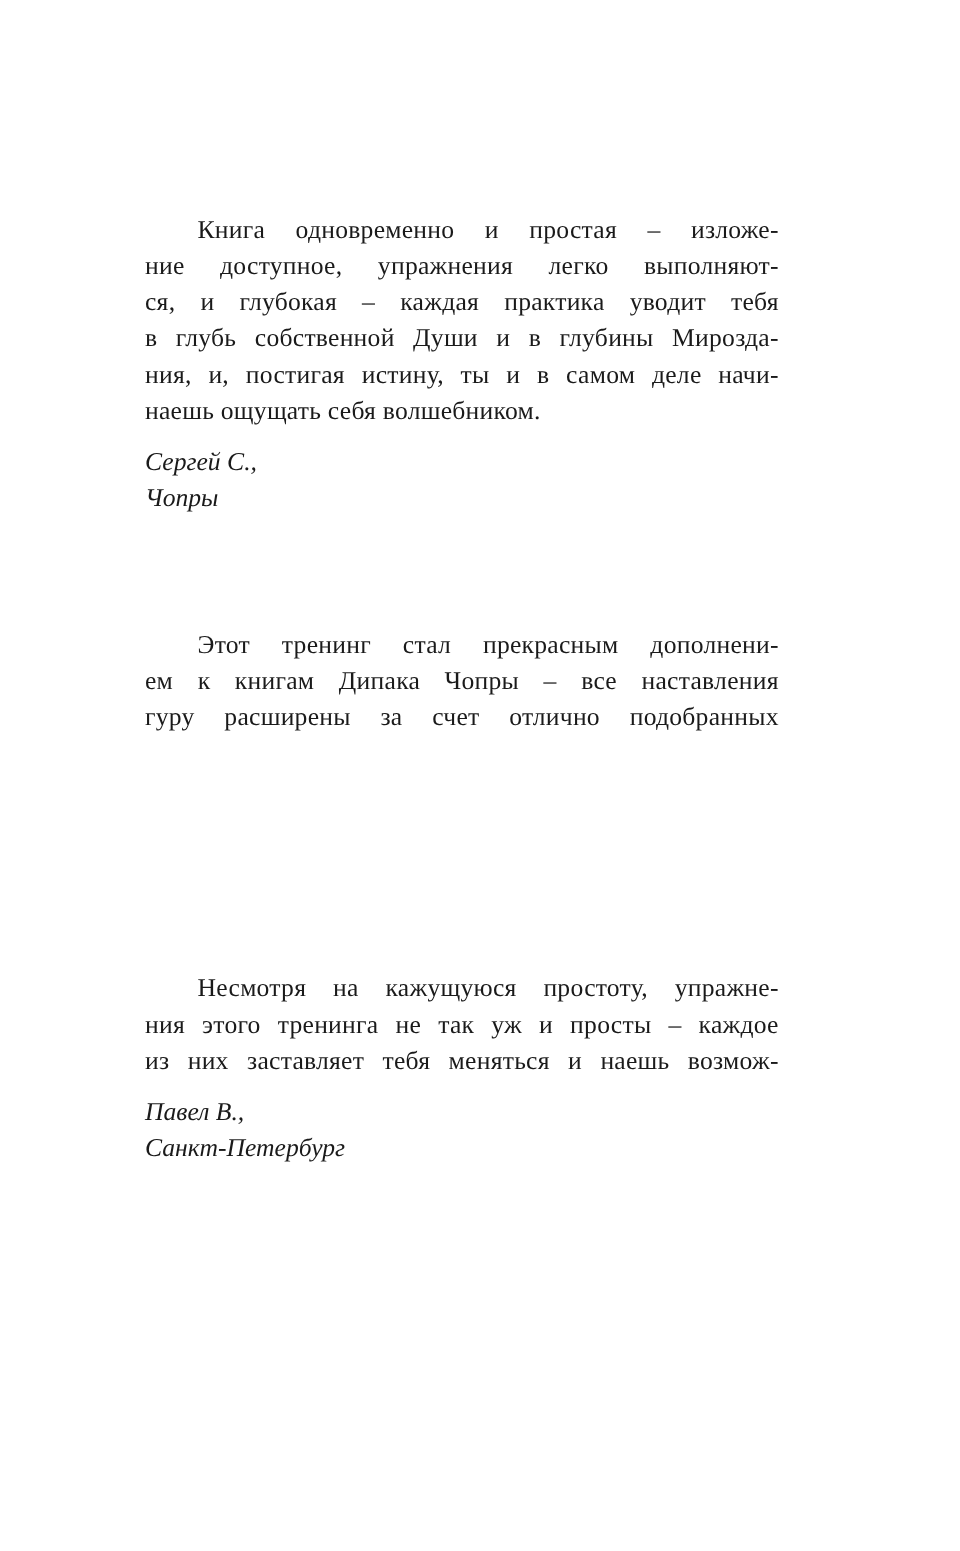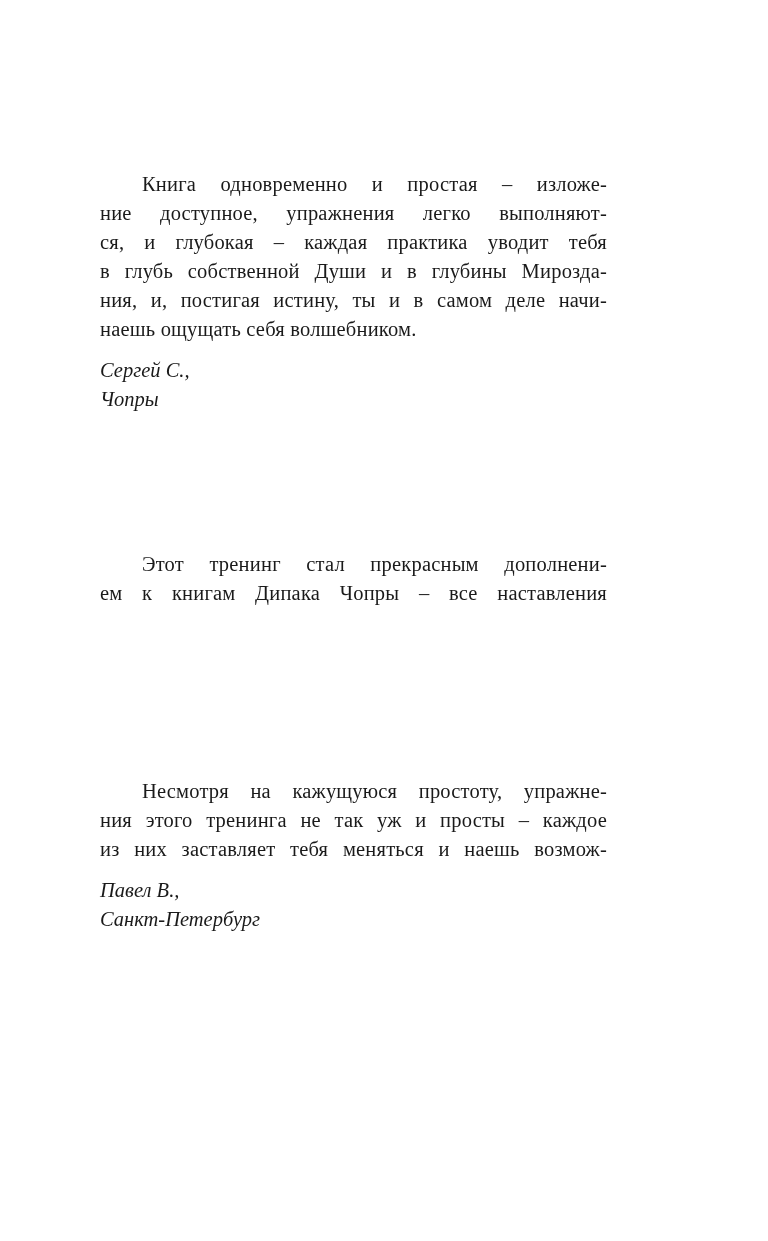--- a/index.html
+++ b/index.html
@@ -10,21 +10,21 @@
     body {
       width: 768px;
       height: 1241px;
       position: relative;
       overflow: hidden;
       font-family: "Liberation Serif", "DejaVu Serif", serif;
       color: #1a1a1a;
     }
     .page {
       position: absolute;
-      left: 100px;
+      left: 116px;
       top: 0;
       width: 507px;
       height: 1241px;
     }
     .testimonial {
       position: absolute;
       left: 0;
       width: 507px;
     }
     .line {
@@ -69,24 +69,25 @@
       <span class="line">в глубь собственной Души и в глубины Мирозда-</span>
       <span class="line">ния, и, постигая истину, ты и в самом деле начи-</span>
       <span class="line last">наешь ощущать себя волшебником.</span>
     </div>
     <div class="attribution">
       <span class="attr-line">Сергей С.,</span>
       <span class="attr-line">Чопры</span>
     </div>
   </div>
 
-  <div class="testimonial" style="top:502px;margin-top:48px;">
+  <div class="testimonial" style="top:502px;">
     <div>
       <span class="line indent">Этот тренинг стал прекрасным дополнени-</span>
       <span class="line">ем к книгам Дипака Чопры – все наставления</span>
+      <span class="line">гуру расширены за счет отлично подобранных</span>
     </div>
   </div>
 
   <div class="testimonial" style="top:777px;">
     <div>
       <span class="line indent">Несмотря на кажущуюся простоту, упражне-</span>
       <span class="line">ния этого тренинга не так уж и просты – каждое</span>
       <span class="line">из них заставляет тебя меняться и наешь возмож-</span>
     </div>
     <div class="attribution">

